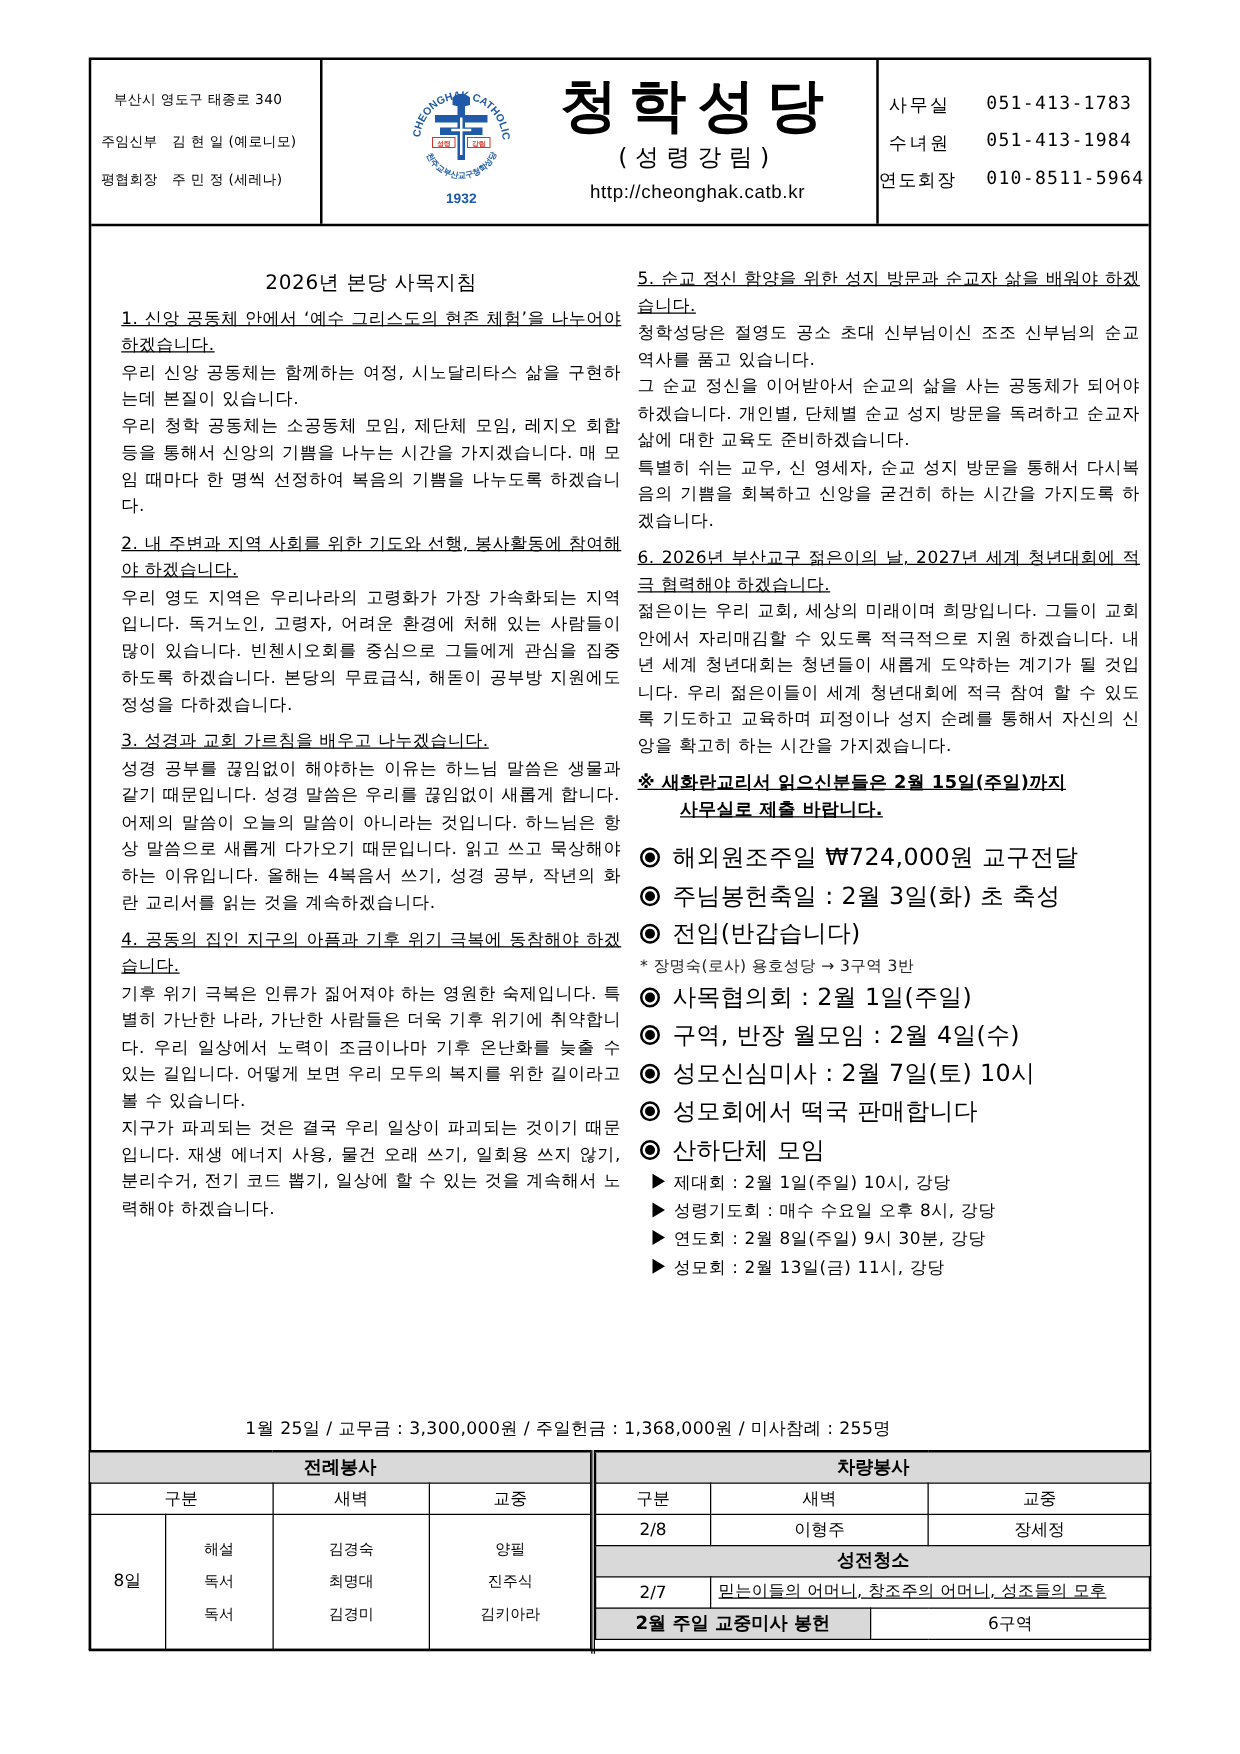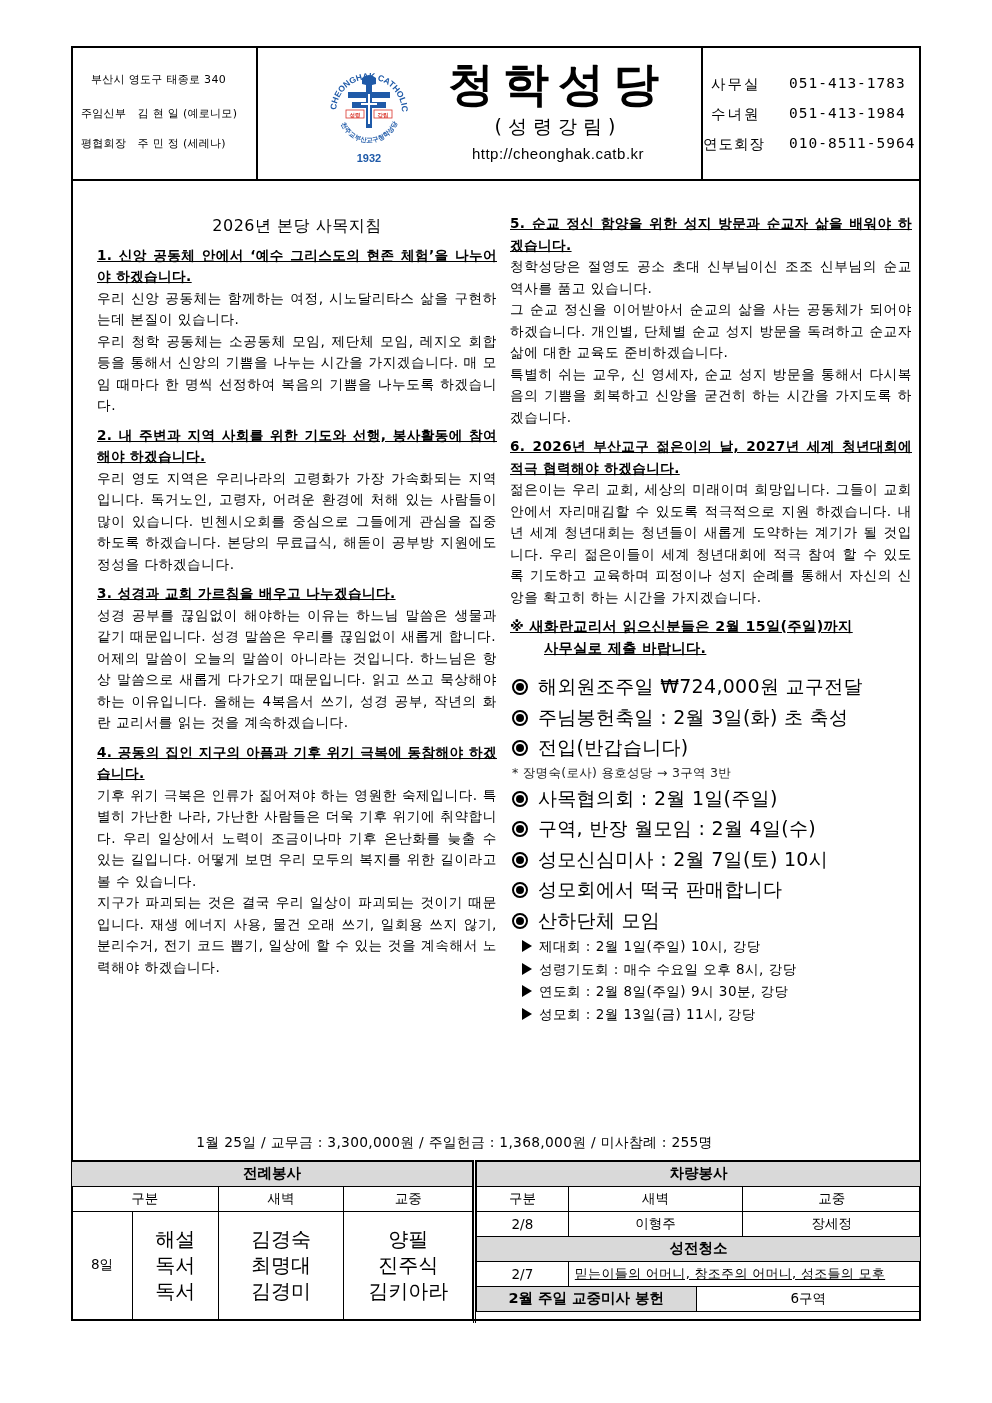--- a/index.html
+++ b/index.html
@@ -26,21 +26,21 @@
 
   #hdr-right { position: absolute; left: 630px; top: 0; width: 216px; height: 131px; }
   #hdr-right .row { position: absolute; left: 0; width: 216px; font-size: 14.5px; white-space: nowrap; }
   #hdr-right .lab { position: absolute; letter-spacing: 2px; }
   #hdr-right .num { position: absolute; left: 86px; font-family: "DejaVu Sans Mono", monospace; font-size: 14.5px; letter-spacing: 1px; }
 
   
   .col { position: absolute; top: 133px; font-size: 13.6px; line-height: 21.5px; }
   #col-left { left: 24px; width: 400px; }
   #col-right { left: 437px; width: 402px; }
-  .sec-title { font-weight: bold; text-decoration: underline; text-align: justify; letter-spacing: 0.4px; }
+  .sec-title { font-weight: normal; text-decoration: underline; text-align: justify; letter-spacing: 0.4px; }
   .para { text-align: justify; letter-spacing: 0.6px; }
   .gap { height: 8px; }
 
   #main-title { text-align: center; font-size: 16px; margin-top: 34px; margin-bottom: 8px; letter-spacing: 0.5px; }
 
   .notice { font-weight: bold; text-decoration: underline; letter-spacing: 0.4px; font-size: 14.2px; }
   .notice .l2 { padding-left: 34px; }
 
   .bullet-big { font-size: 19px; line-height: 30.5px; white-space: nowrap; letter-spacing: 0.3px; }
   .bullet-big .dot { display: inline-block; width: 16px; height: 16px; border: 2px solid #000; border-radius: 50%; position: relative; top: 2px; margin-right: 10px; margin-left: 2px; }
@@ -56,21 +56,21 @@
   table { border-collapse: collapse; position: absolute; font-size: 13.5px; }
   td { border: 1px solid #000; text-align: center; vertical-align: middle; padding: 0; }
   .shade { background: #d9d9d9; font-weight: bold; font-size: 14.5px; }
 
   #tbl-liturgy { left: -2px; top: 1112px; width: 402px; border-top: 2px solid #000; border-radius: 23px; }
   #tbl-liturgy td { height: 25px; }
   #tbl-car { left: 403px; top: 1112px; width: 445px; border-top: 2px solid #000; }
   #tbl-car td { height: 25px; }
   #tbl-gap { position: absolute; left: 400px; top: 1112px; width: 3px; height: 163px; border-left: 1px solid #000; border-right: 1px solid #000; }
 
-  .names { line-height: 26px; font-size: 20px; }
+  .names { line-height: 26px; font-size: 12px; }
   .clean-text { text-align: left; padding-left: 6px; font-size: 13px; line-height: 13px; letter-spacing: 0.3px; text-decoration: underline; text-decoration-color: #000; }
 </style>
 </head>
 <body>
 
 <div id="frame">
 
   <div id="header">
     <div id="hdr-left">
       <div class="ln" style="top:24px; left:18px;">부산시 영도구 태종로 340</div>

